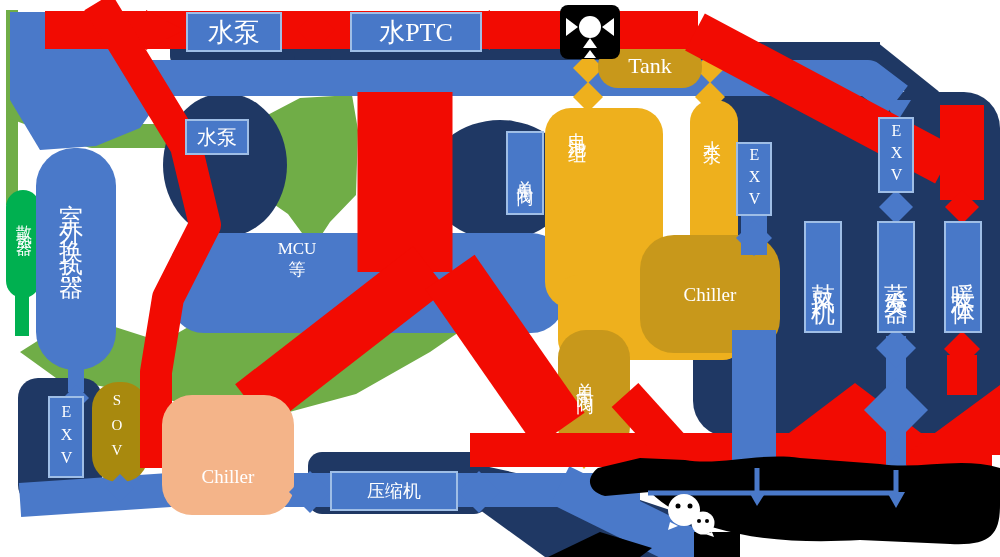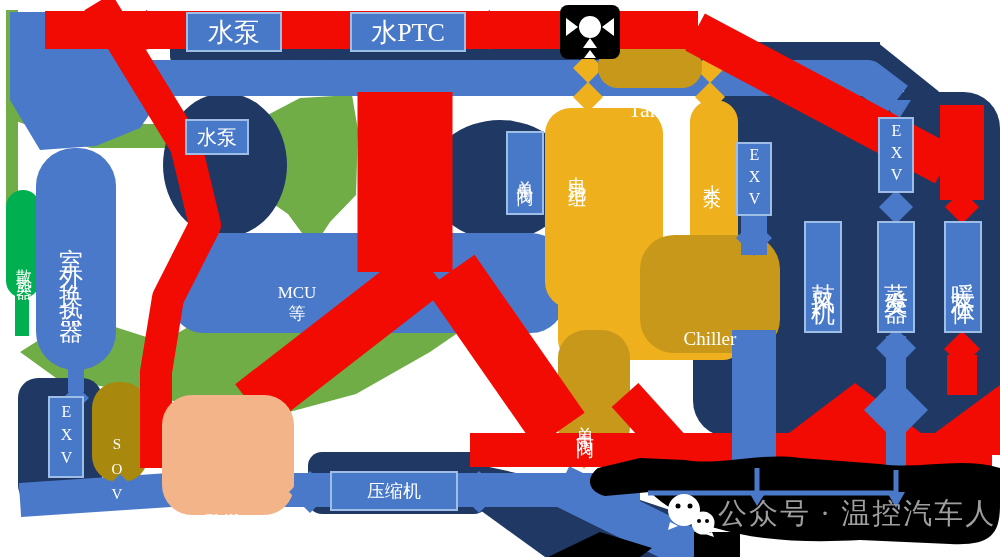--- a/index.html
+++ b/index.html
@@ -12,21 +12,21 @@
   .f-navy{fill:var(--c-navy)} .s-navy{stroke:var(--c-navy)}
   .f-olive{fill:var(--c-olive)} .s-olive{stroke:var(--c-olive)}
   .f-green{fill:var(--c-green)} .s-green{stroke:var(--c-green)}
   .f-gold{fill:var(--c-gold)}
   .f-goldmid{fill:var(--c-goldmid)}
   .f-golddark{fill:var(--c-golddark)}
   .f-peach{fill:var(--c-peach)}
   .f-black{fill:#000} .f-white{fill:#fff}
   .lbox{position:absolute;box-sizing:border-box;background:var(--c-box);border:2px solid var(--c-boxborder);
         color:#fff;display:flex;align-items:center;justify-content:center;text-align:center;}
-  .ptext{position:absolute;color:#fff;text-align:center;margin-top:44px;}
+  .ptext{position:absolute;color:#fff;text-align:center;}
   .vtext{writing-mode:vertical-rl;text-orientation:upright;}
   .wm{position:absolute;color:var(--c-wmgray);white-space:nowrap;letter-spacing:2px;}
 </style>
 </head>
 <body>
 
 <div id="stage">
 
 <svg id="pipes" width="1000" height="557" viewBox="0 0 1000 557">
 
@@ -156,21 +156,21 @@
     <polygon class="f-white" points="712,532 705,534 714,537"></polygon>
     <circle class="f-black" cx="699" cy="521" r="2"></circle>
     <circle class="f-black" cx="707" cy="521" r="2"></circle>
   </g>
 </svg>
 
 <div class="lbox" style="left:186px;top:12px;width:96px;height:40px;font-size:26px;">
   <span>水泵</span>
 </div>
 
-<div class="lbox" style="left:350px;top:12px;width:116px;height:40px;font-size:26px;">
+<div class="lbox" style="left:350px;top:12px;width:132px;height:40px;font-size:26px;">
   <span>水PTC</span>
 </div>
 
 <div class="lbox" style="left:185px;top:119px;width:64px;height:36px;font-size:20px;">
   <span>水泵</span>
 </div>
 
 <div class="ptext vtext" style="left:13px;top:212px;font-size:16px;letter-spacing:8px;">散热器</div>
 
 <div class="ptext vtext" style="left:55px;top:185px;font-size:24px;letter-spacing:18px;">室外换热器</div>
@@ -219,15 +219,14 @@
 </div>
 
 <div class="ptext vtext" style="left:108px;top:392px;font-size:15px;letter-spacing:9px;">SOV</div>
 
 <div class="ptext" style="left:176px;top:466px;width:104px;font-size:19px;">Chiller</div>
 
 <div class="lbox" style="left:330px;top:471px;width:128px;height:40px;font-size:18px;">
   <span>压缩机</span>
 </div>
 
-<div class="wm" style="left:718px;top:494px;font-size:29px;">公众号 · 温控汽车人</div>
 
 </div>
 
 </body></html>

